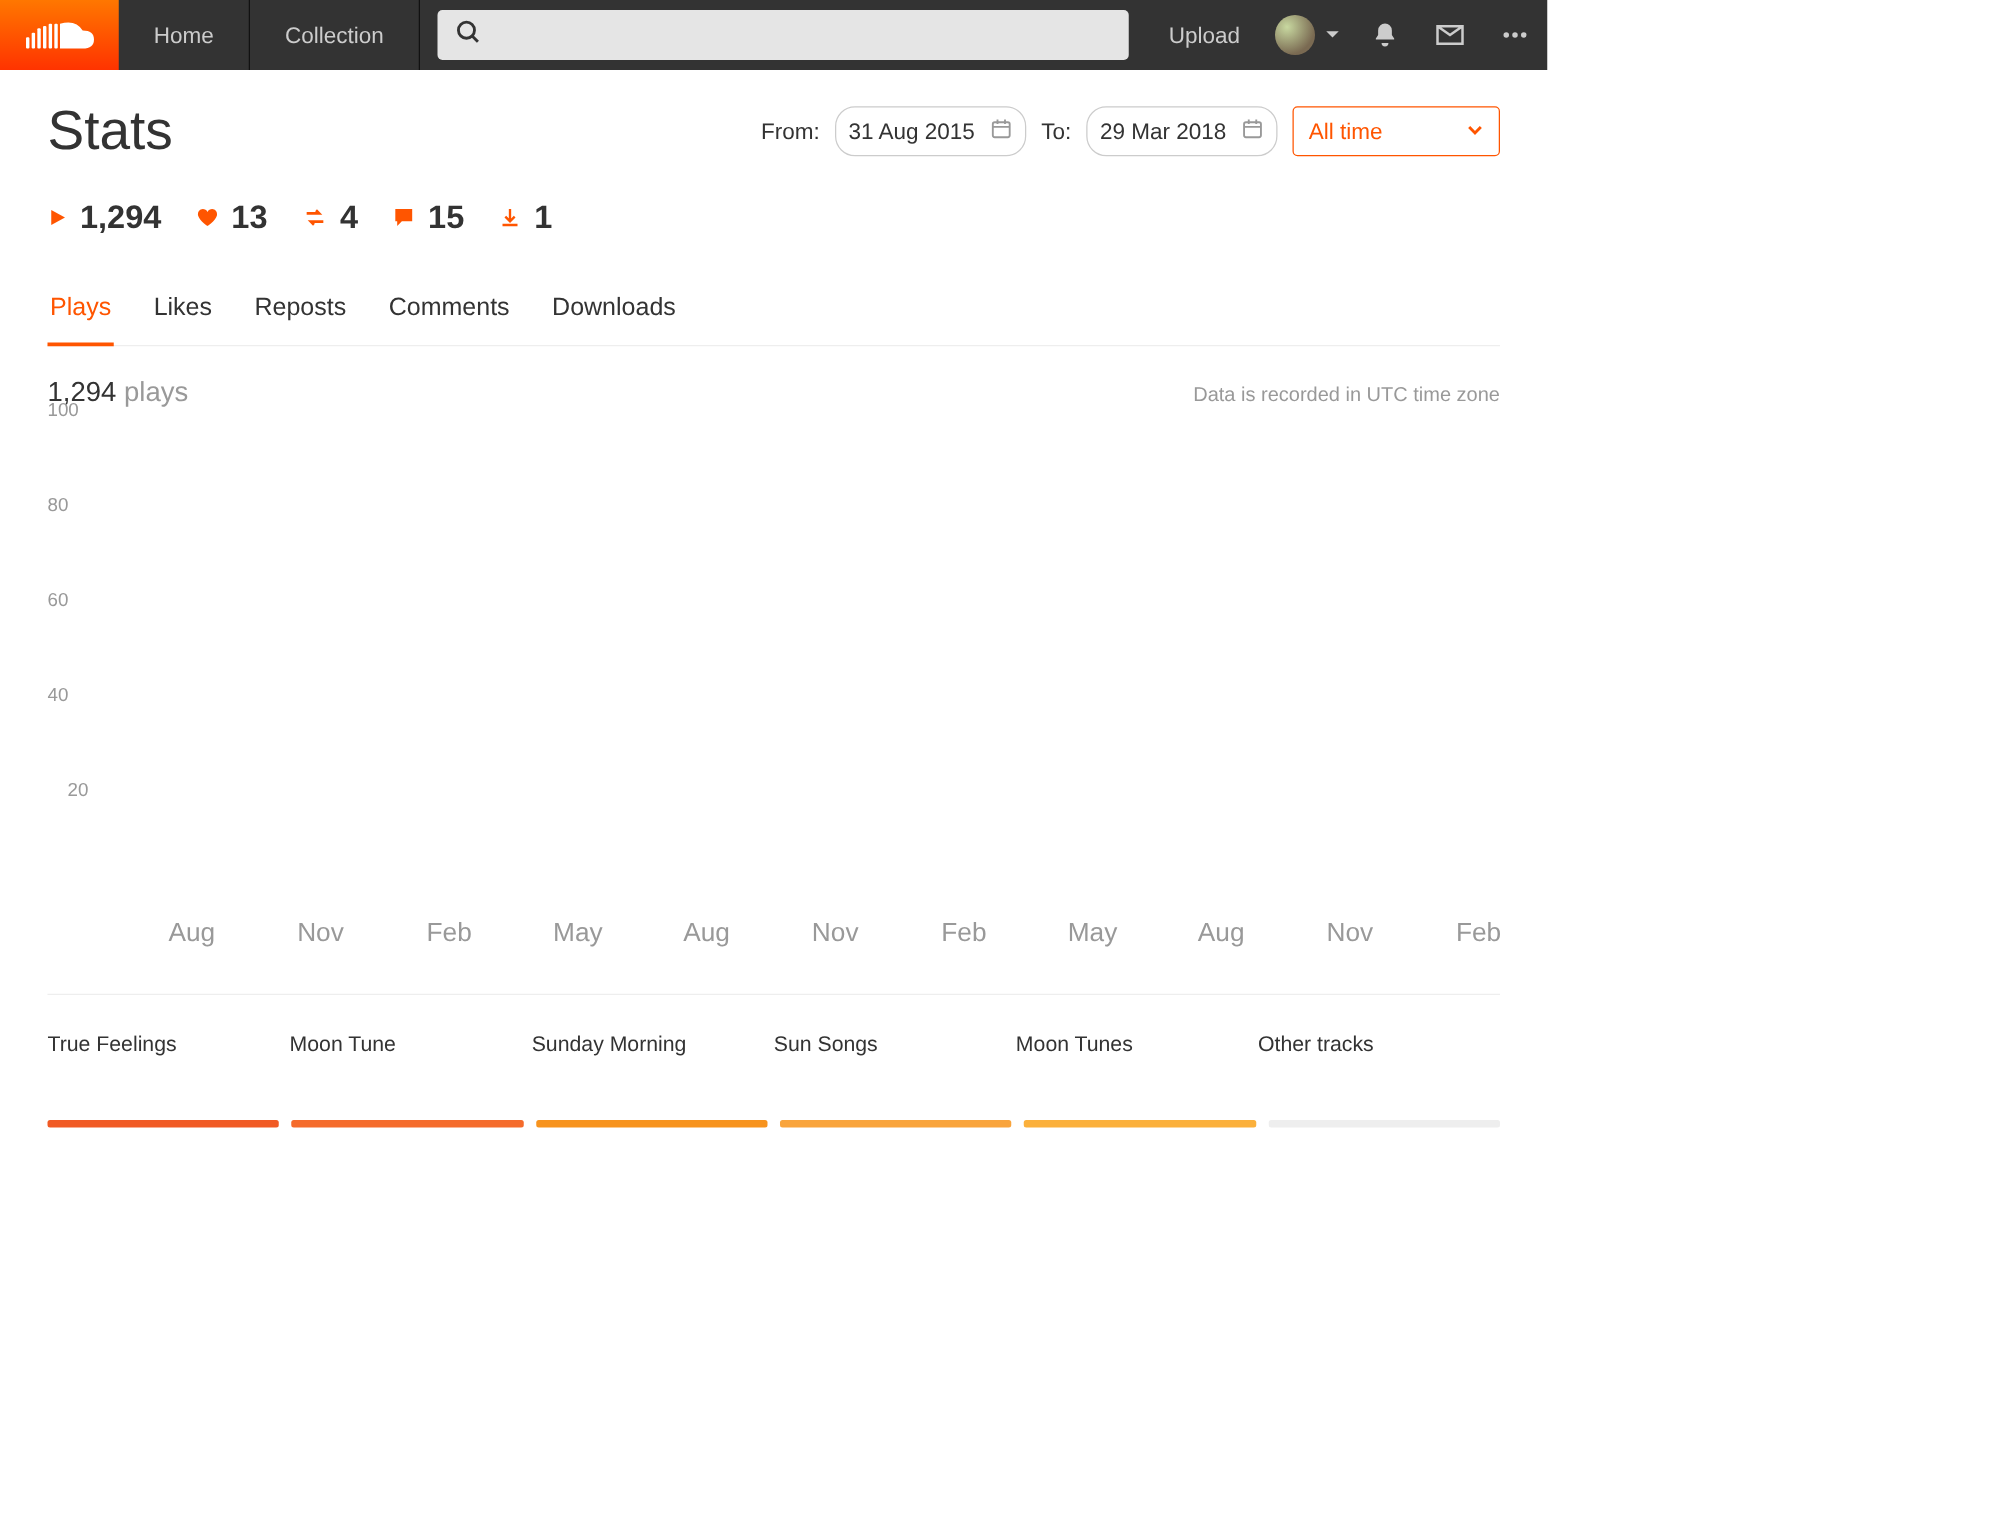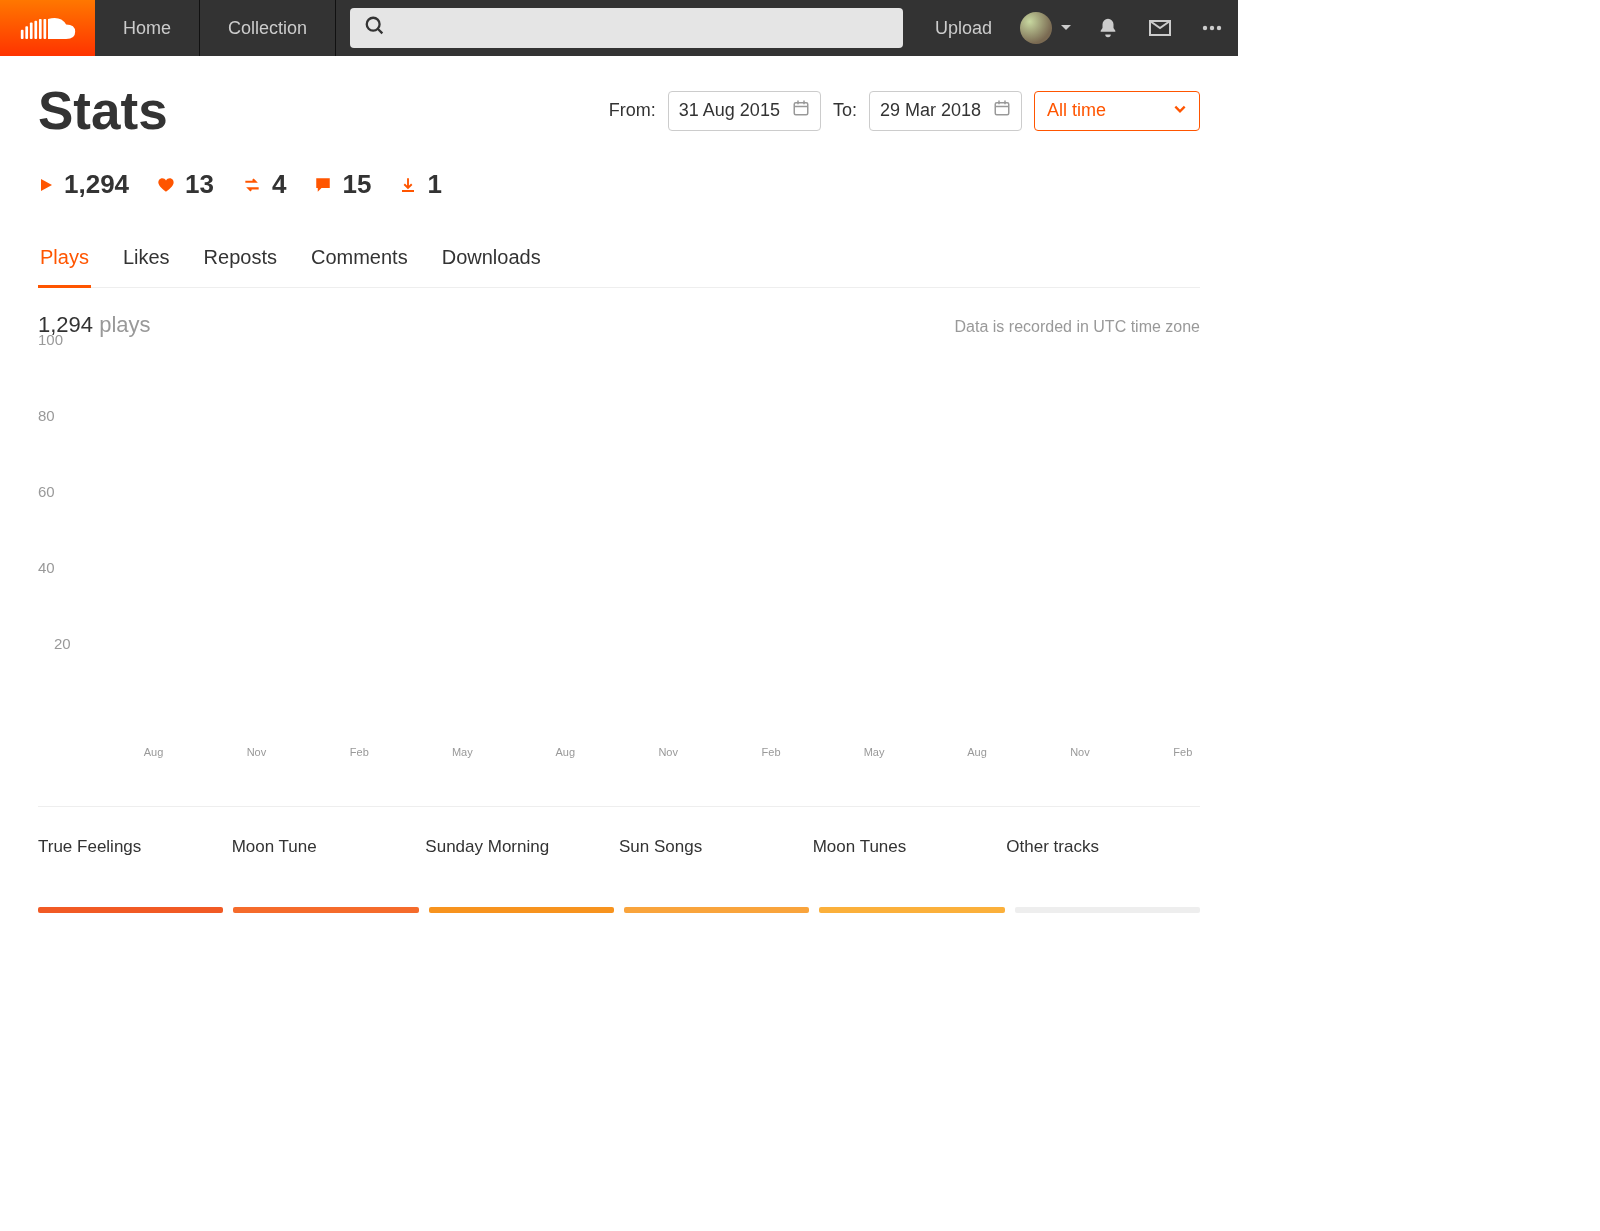--- a/index.html
+++ b/index.html
@@ -57,25 +57,25 @@
     width: 32px; height: 32px; border-radius: 50%;
     background: radial-gradient(circle at 30% 30%, #c8d8a0, #7a6a52 70%);
   }
 
   
   .page { padding: 24px 38px; }
   .headrow {
     display: flex; align-items: center; justify-content: space-between;
     margin-bottom: 28px;
   }
-  .page-title { font-size: 53px; font-weight: 700; color: #333; }
+  .page-title { font-size: 44px; font-weight: 400; color: #333; }
   .date-controls { display: flex; align-items: center; gap: 12px; font-size: 18px; }
   .date-label { color: #333; }
   .date-box {
-    border: 1px solid #ccc; border-radius: 4px; height: 40px;
+    border: 1px solid #ccc; border-radius: 16px; height: 40px;
     display: flex; align-items: center; padding: 0 10px; gap: 12px;
     font-size: 18px; color: #333; cursor: pointer;
   }
   .date-box .cal { color: #999; }
   .period-select {
     border: 1px solid #f50; color: #f50; border-radius: 4px; height: 40px;
     display: flex; align-items: center; justify-content: space-between;
     padding: 0 12px; width: 166px; font-size: 18px; cursor: pointer;
   }
   .period-select .chev { color: #f50; }
@@ -116,21 +116,21 @@
   .ytick { position: absolute; left: 0; transform: translateY(-50%); }
   .plot { flex: 1; position: relative; height: 400px; }
   .bars-row { position: absolute; left: 0; right: 0; bottom: 20px; top: 0; display: flex; align-items: flex-end; gap: 10px; }
   .bar { flex: 1; display: flex; flex-direction: column-reverse; min-width: 0; }
   .seg { width: 100%; }
   .seg.s0 { background: #f15a24; }  
   .seg.s1 { background: #f7931e; }  
   .seg.s2 { background: #fbb03b; }  
   .seg.s3 { background: #e6e6e6; }  
   .xaxis { position: absolute; left: 0; right: 0; bottom: -10px; height: 20px; }
-  .xtick { position: absolute; font-size: 11px; color: #999; transform: translateX(-50%); }
+  .xtick { position: absolute; font-size: 21px; color: #999; transform: translateX(-50%); }
   .chart-spacer { height: 50px; }
 
   
   .tracks-section { border-top: 1px solid #eee; padding-top: 30px; margin-top: 0; }
   .track-names { display: flex; }
   .track-name { flex: 1; font-size: 17px; color: #333; }
   .track-bars { display: flex; margin-top: 50px; gap: 10px; }
   .track-bar { flex: 1; height: 6px; border-radius: 2px; }
 </style>
 </head>

